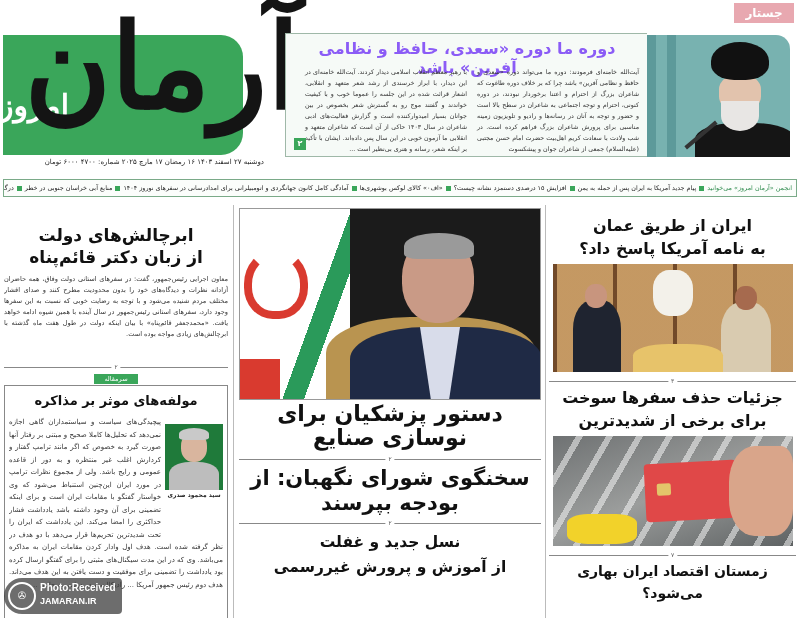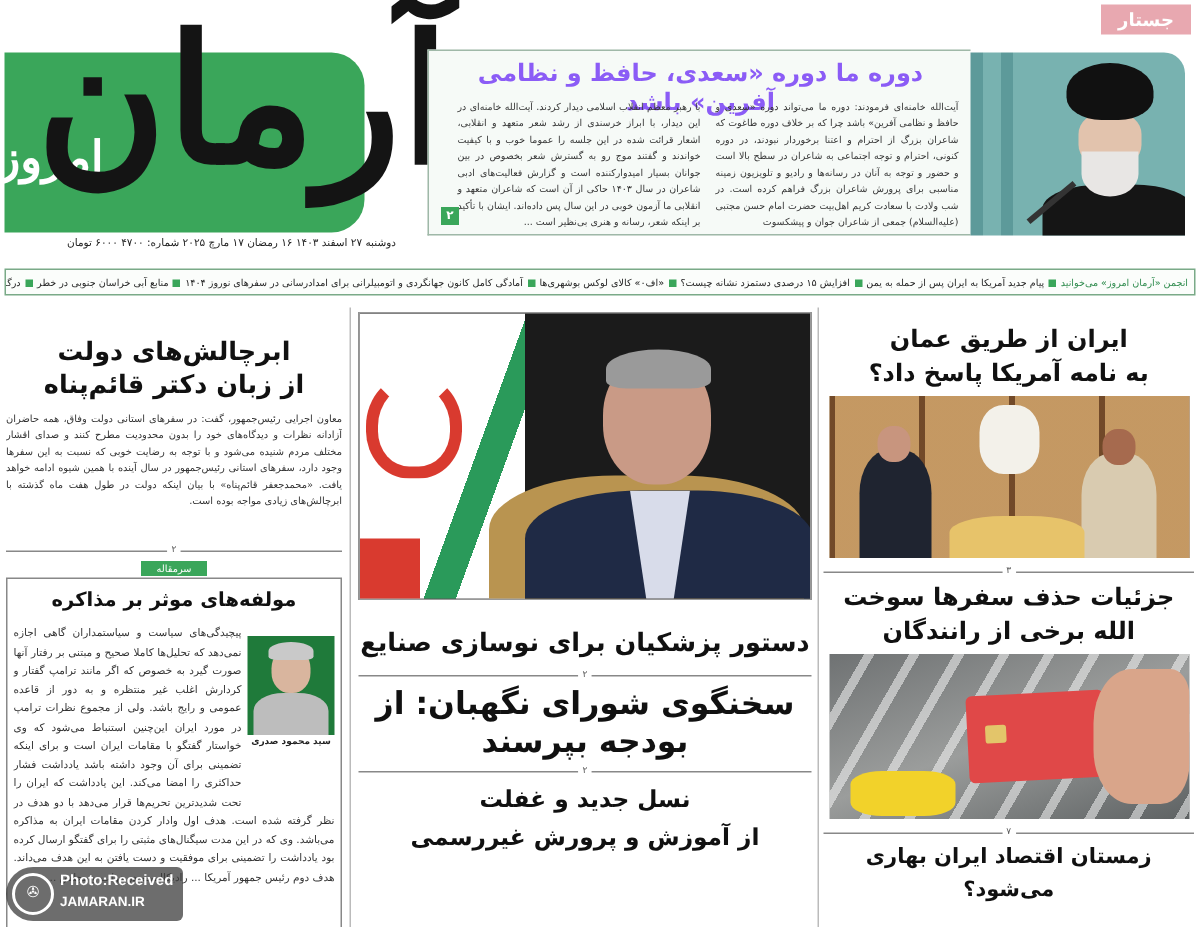--- a/index.html
+++ b/index.html
@@ -155,21 +155,21 @@
     <div class="flag">
         <div class="flag-emblem"></div>
         <div class="flag-red"></div>
       </div>
     <div class="chair"></div>
     <div class="pez-suit"></div>
     <div class="pez-shirt"></div>
     <div class="pez-head"></div>
     <div class="pez-hair"></div>
   </div>
-  <div class="h-big" style="font-size:17px;line-height:24px;margin-top:17px">دستور پزشکیان برای نوسازی صنایع</div>
+  <div class="h-big" style="font-size:22px;line-height:24px;margin-top:2px">دستور پزشکیان برای نوسازی صنایع</div>
   <div class="sep" style="margin-top:4px">
       <span>۲</span>
     </div>
   <div class="h-big" style="font-size:21px;line-height:25px;margin-top:2px">
     <div>سخنگوی شورای نگهبان: از بودجه بپرسند</div>
   </div>
   <div class="sep" style="margin-top:2px">
       <span>۲</span>
     </div>
   <div class="h-big" style="font-size:15.5px;line-height:25px;margin-top:2px">
@@ -190,21 +190,21 @@
       <div class="oman-p1h"></div>
     <div class="oman-p2"></div>
       <div class="oman-p2h"></div>
     <div class="oman-table"></div>
   </div>
   <div class="sep" style="margin-top:4px">
       <span>۳</span>
     </div>
   <div class="h-big" style="font-size:16px;line-height:23px;margin-top:0">
     <div>جزئیات حذف سفرها سوخت</div>
-    <div>الله برخی از رانندگان</div>
+    <div>برای برخی از شدیدترین</div>
   </div>
   <div class="photo-card">
     <div class="road-lines"></div>
     <div class="taxi"></div>
     <div class="fuelcard">
         <div class="chip"></div>
       </div>
     <div class="hand"></div>
   </div>
   <div class="sep" style="margin-top:4px">

